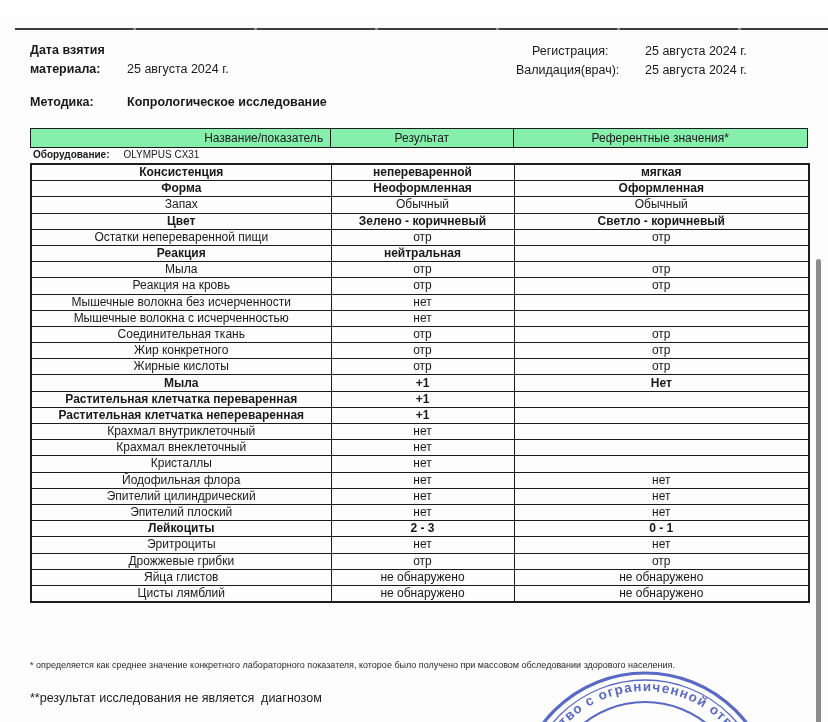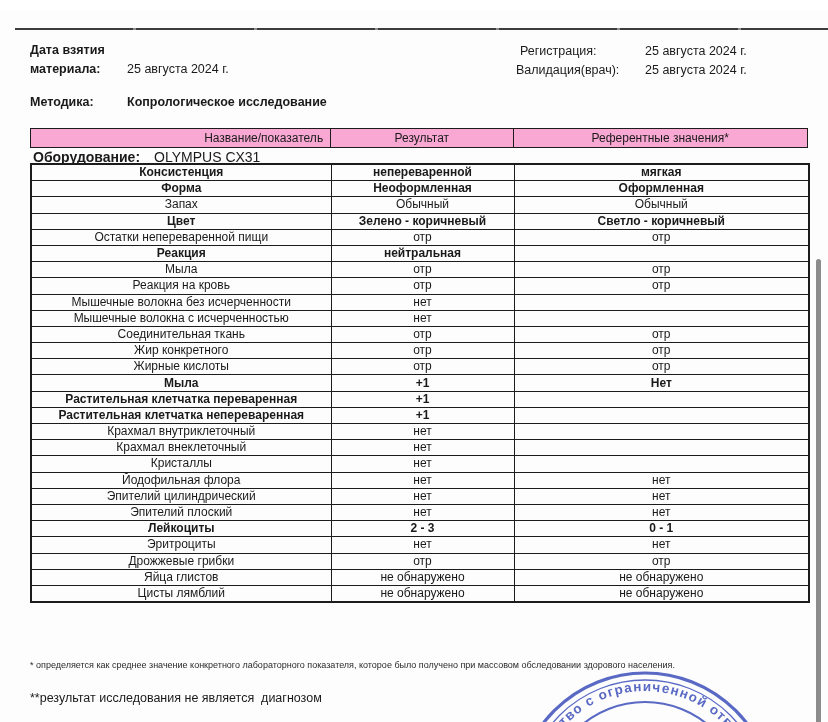--- a/index.html
+++ b/index.html
@@ -23,34 +23,34 @@
   .info-text  { font-size: 12.5px; }
   .pos { position: absolute; white-space: nowrap; }
 
   .header-table {
     position: absolute;
     left: 30px; top: 117px;
     width: 778px; height: 20px;
     border: 1.5px solid #1c1c1c;
     display: flex;
     box-sizing: border-box;
-    background: #f9a8d4;
+    background: #86efac;
   }
   .header-cell {
     font-size: 12px;
     display: flex; align-items: center; justify-content: center;
     box-sizing: border-box;
   }
   .hc1 { flex: 0 0 38.55%; justify-content: flex-end; padding-right: 7px; }
   .hc2 { flex: 0 0 23.5%; border-left: 1.5px solid #1c1c1c; }
   .hc3 { flex: 1 1 auto;  border-left: 1.5px solid #1c1c1c; }
 
   .equipment-line {
     position: absolute; left: 33px; top: 138px;
-    font-size: 14px; white-space: nowrap;
+    font-size: 10px; white-space: nowrap;
   }
   .equipment-line .lbl { font-weight: bold; }
   .equipment-line .val { margin-left: 14px; }
 
   table.results {
     position: absolute;
     left: 30px; top: 152px;
     width: 778px;
     border-collapse: collapse;
     table-layout: fixed;
@@ -96,21 +96,21 @@
 <body>
 
 <div class="page">
 
   <div class="top-rule"></div>
 
   <div class="pos info-label" style="left:30px; top:32px;">Дата взятия</div>
   <div class="pos info-label" style="left:30px; top:51px;">материала:</div>
   <div class="pos info-text" style="left:127px; top:51px;">25 августа 2024 г.</div>
 
-  <div class="pos info-text" style="left:520px; top:33px;">Регистрация:</div>
+  <div class="pos info-text" style="left:532px; top:33px;">Регистрация:</div>
   <div class="pos info-text" style="left:645px; top:33px;">25 августа 2024 г.</div>
   <div class="pos info-text" style="left:516px; top:52px;">Валидация(врач):</div>
   <div class="pos info-text" style="left:645px; top:52px;">25 августа 2024 г.</div>
 
   <div class="pos info-label" style="left:30px; top:84px;">Методика:</div>
   <div class="pos info-label" style="left:127px; top:84px;">Копрологическое исследование</div>
 
   <div class="header-table">
     <div class="header-cell hc1">Название/показатель</div>
     <div class="header-cell hc2">Результат</div>

